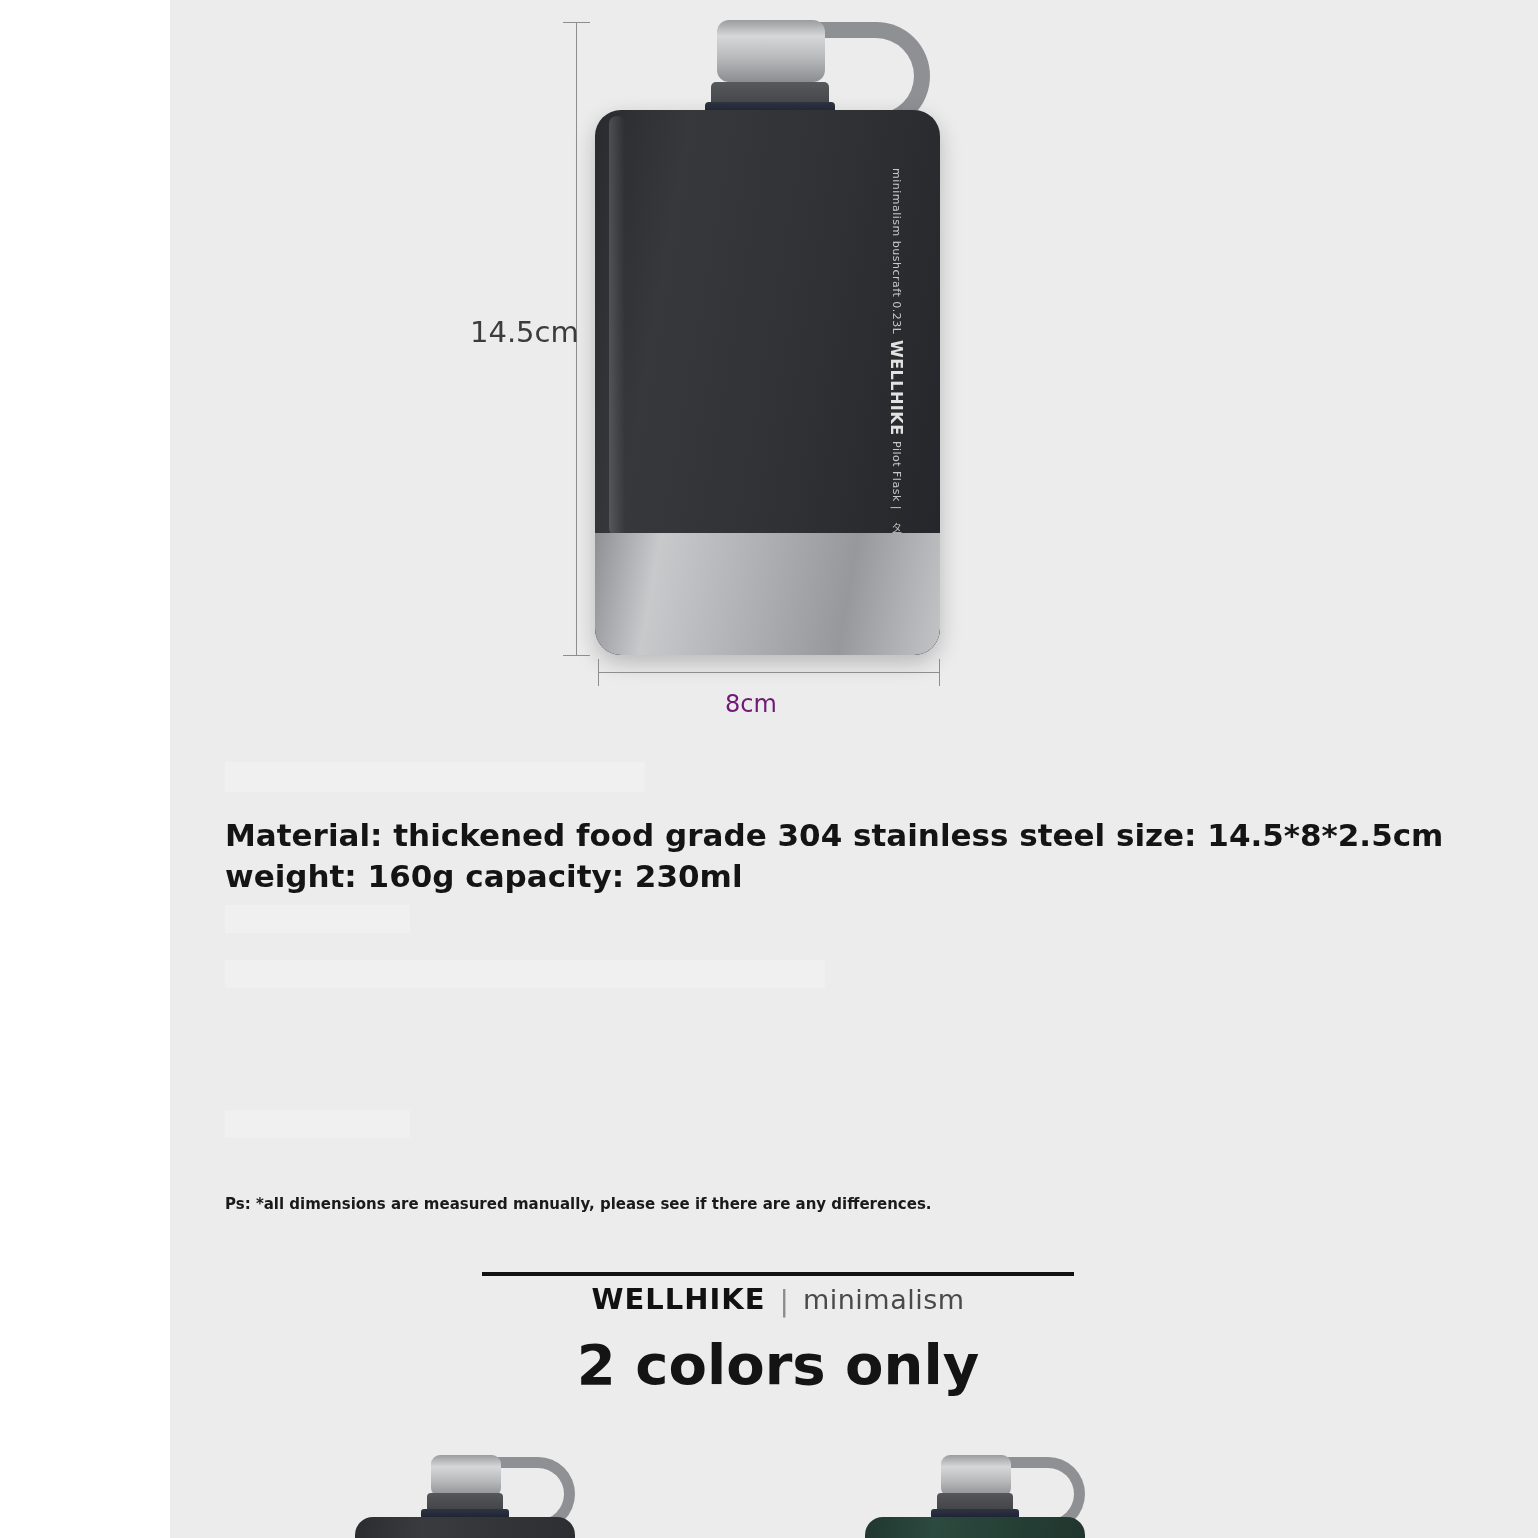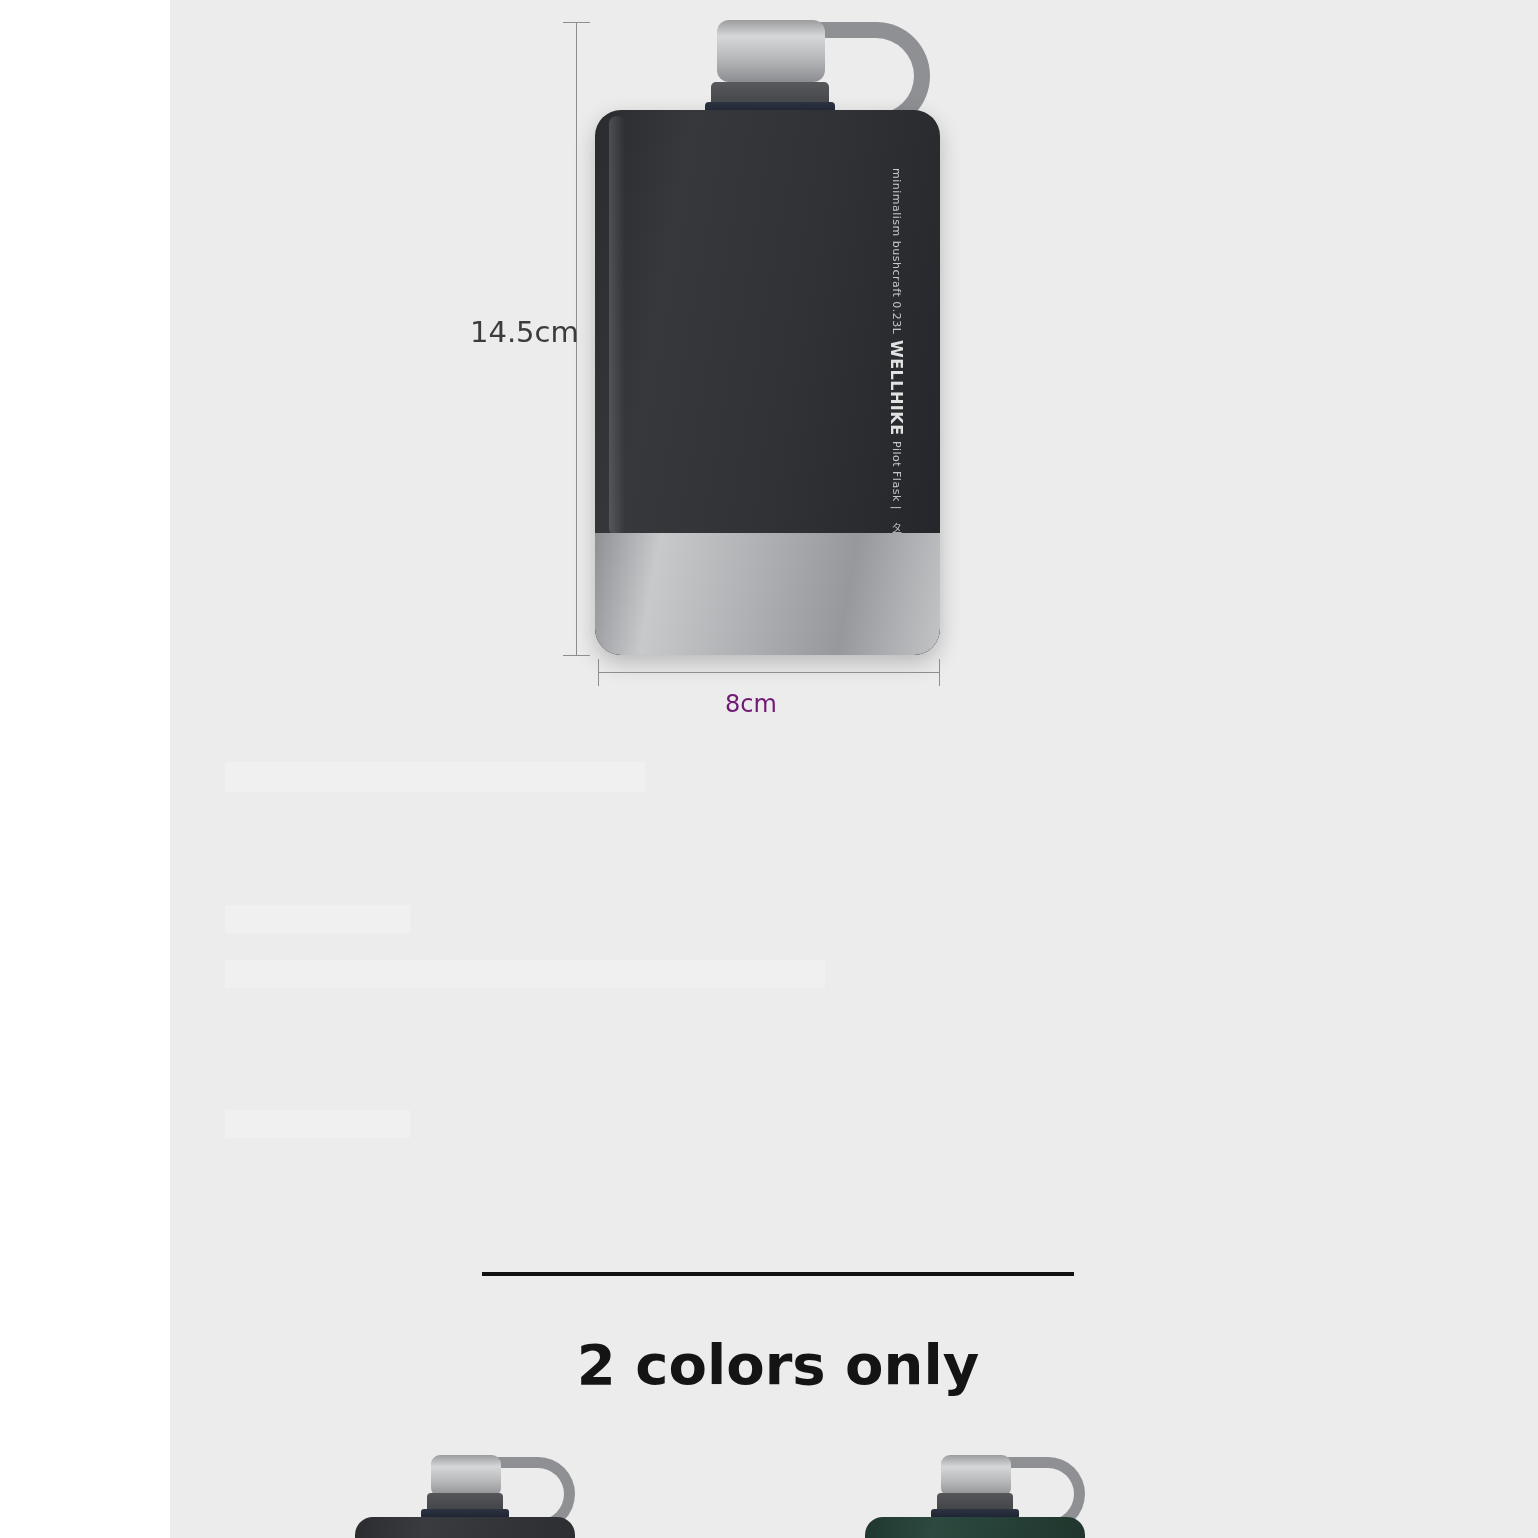--- a/index.html
+++ b/index.html
@@ -348,22 +348,27 @@
 
       <div class="dim-h"></div>
       <div class="dim-h-label">8cm</div>
     </div>
 
     <div class="ghost g1"></div>
     <div class="ghost g2"></div>
     <div class="ghost g3"></div>
     <div class="ghost g4"></div>
 
+    <div class="spec spec-1">Material: thickened food grade 304 stainless steel size: 14.5*8*2.5cm weight: 160g capacity: 230ml</div>
+    <div class="ps-note">Ps: *all dimensions are measured manually, please see if there are any differences.</div>
 
     <div class="rule"></div>
+    <div class="brandline">
+      <span class="bname">WELLHIKE</span><span class="bdiv">|</span><span class="btag">minimalism</span>
+    </div>
     <div class="colors-title">2 colors only</div>
 
     <div class="mini mini-1">
       <div class="m-strap"></div>
       <div class="m-cap"></div>
       <div class="m-neck"></div>
       <div class="m-ring"></div>
       <div class="m-body"></div>
     </div>
     <div class="mini mini-2">

